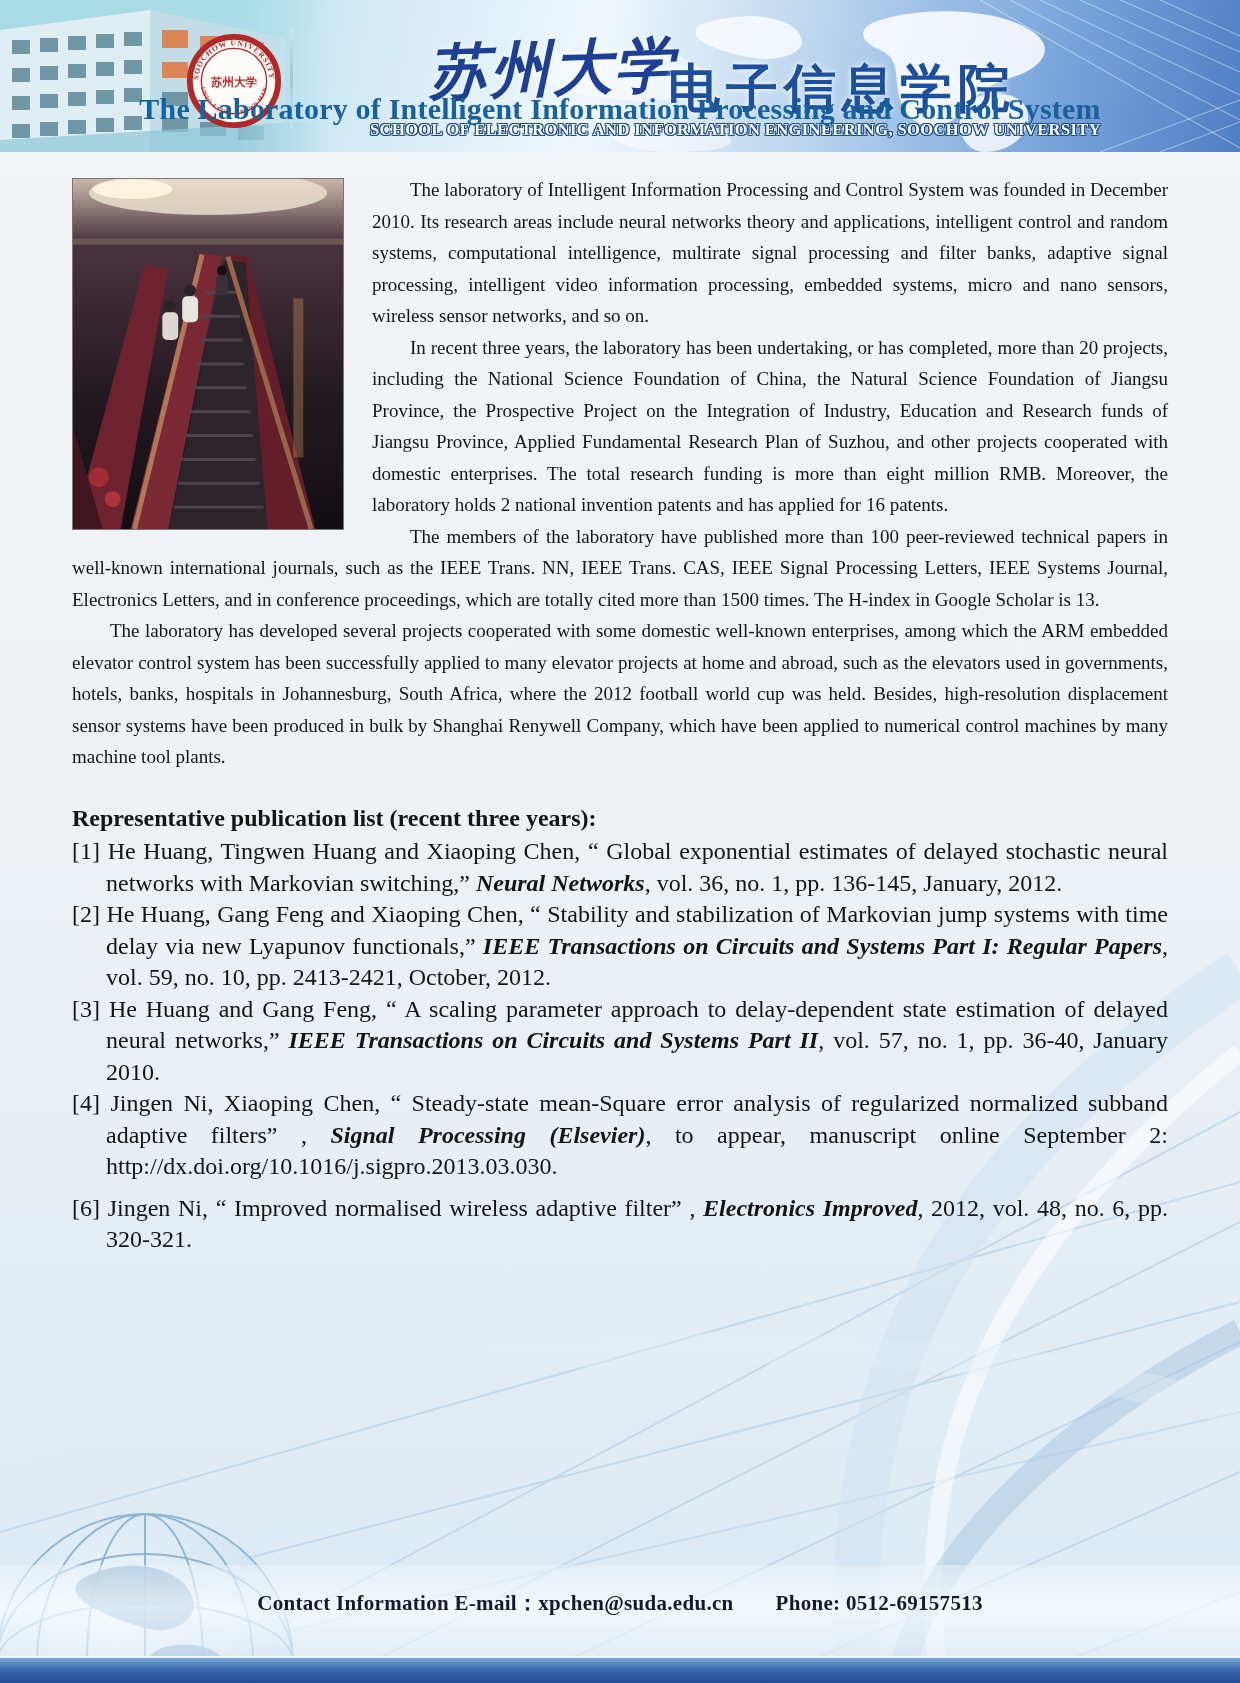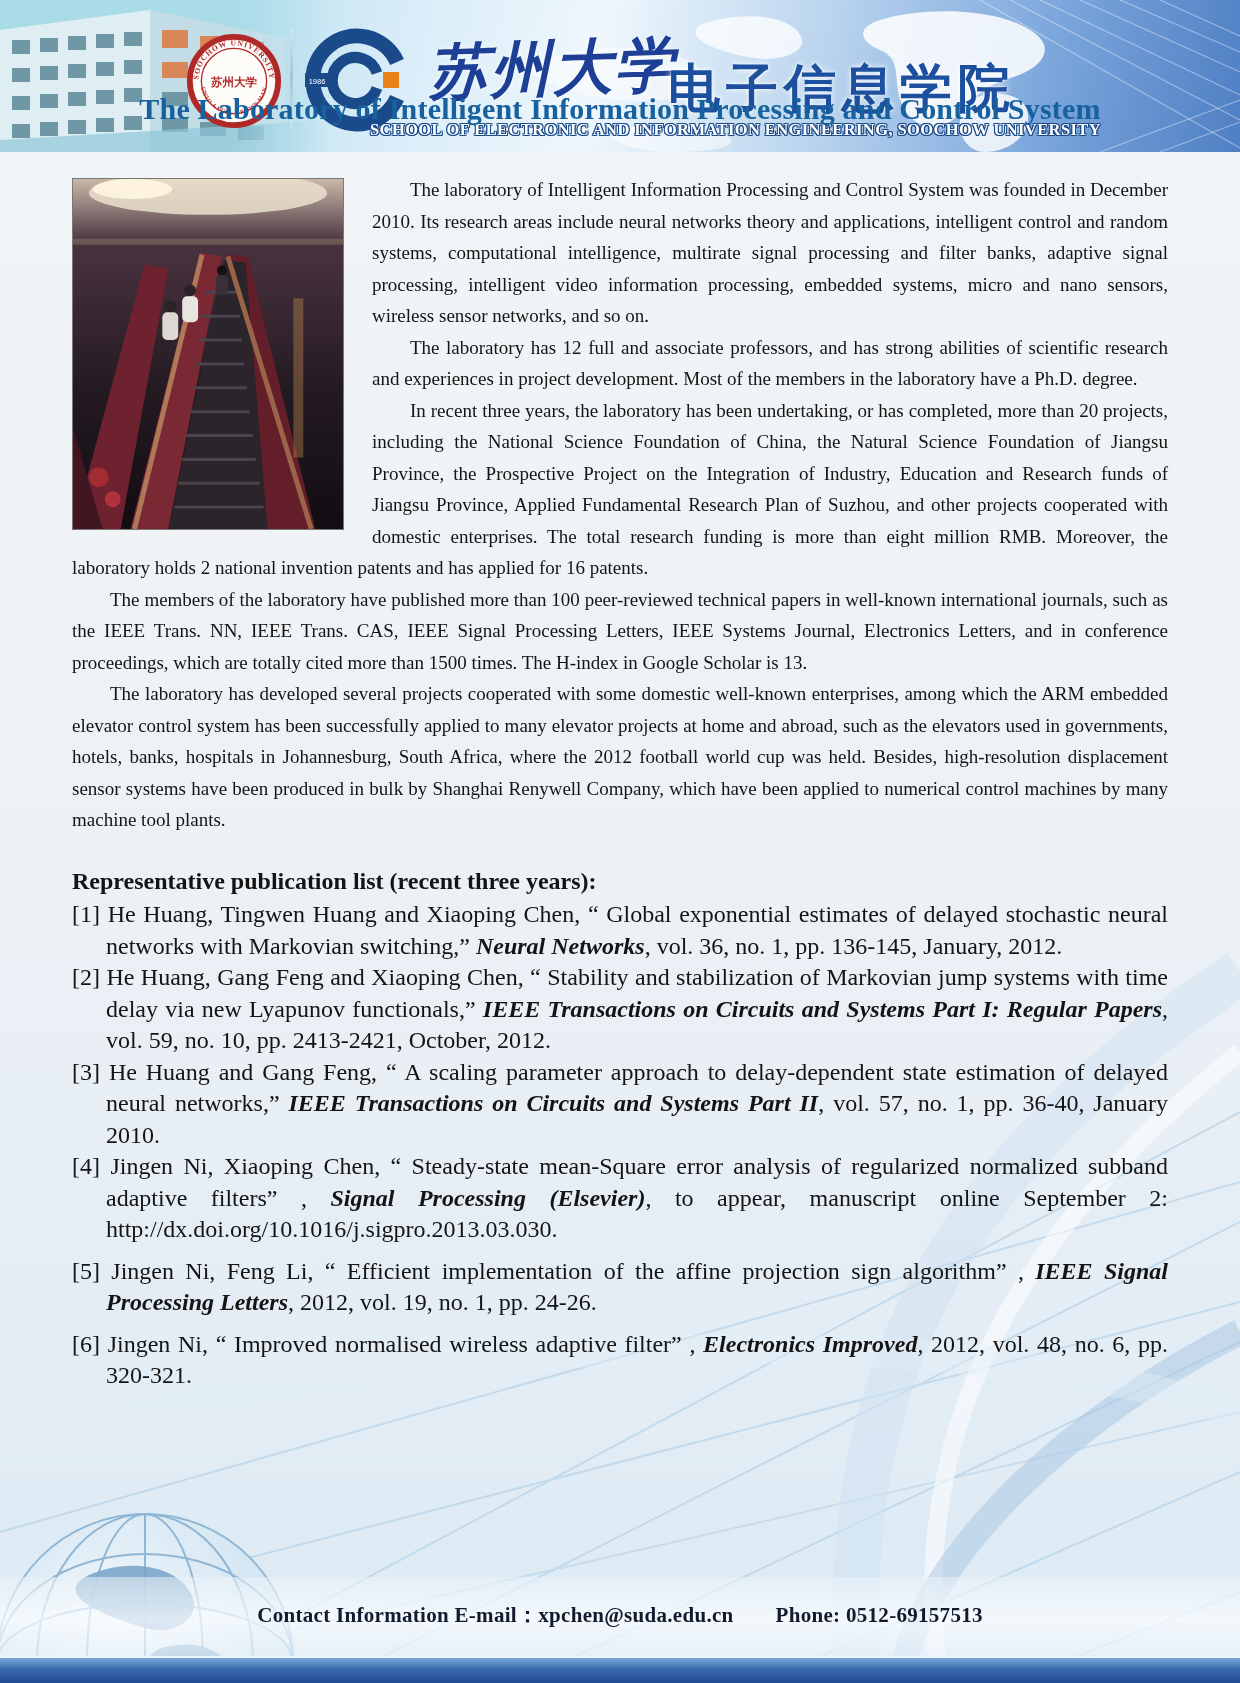--- a/index.html
+++ b/index.html
@@ -54,21 +54,21 @@
   }
   .photo svg{display:block;width:100%;height:100%;}
   .para{margin:0;text-indent:38px;}
   .pub{clear:none;margin-top:30px;font-size:24px;line-height:31.5px;color:#141414;text-align:justify;}
   .pub-heading{font-weight:bold;margin-bottom:2px;}
   .pub-item{padding-left:34px;text-indent:-34px;margin:0;}
   .pub-item.sp{margin-top:10px;}
   .pub-journal{font-weight:bold;font-style:italic;}
   
   .footer-band{
-    position:absolute;left:0;bottom:11px;width:1240px;height:95px;z-index:1;
+    position:absolute;left:0;bottom:23px;width:1240px;height:95px;z-index:1;
     background:linear-gradient(180deg,rgba(234,242,248,.55),rgba(250,253,255,.75) 45%,rgba(228,238,246,.6));
   }
   .footer-text{
     position:absolute;left:0;top:24px;width:100%;text-align:center;
     font-size:21px;font-weight:bold;color:#141a2e;letter-spacing:.3px;
   }
   .footer-text .gap{display:inline-block;width:42px;}
   .bottom-bar{
     position:absolute;left:0;bottom:0;width:1240px;height:27px;z-index:2;
     background:linear-gradient(180deg,#7aa8d8 0%,#3a69ae 45%,#1e4a92 100%);
@@ -172,29 +172,20 @@
         </text>
         <text font-family="Liberation Serif,serif" font-size="6.2" font-weight="bold" fill="#b02828" letter-spacing=".6">
           <textPath href="#arcBot" startOffset="50%" text-anchor="middle">UNTO A FULL GROWN MAN</textPath>
         </text>
         <text x="50" y="55" text-anchor="middle" font-size="12" font-weight="bold" fill="#b02828">苏州大学</text>
       </svg>
     </div>
 
     <div class="hdr-divider"></div>
 
-    <div class="hdr-logo">
-      <svg width="104" height="110" viewBox="0 0 104 110">
-        <path d="M 92,36 A 44,44 0 1 0 92,72" fill="none" stroke="#1b4a8a" stroke-width="15"></path>
-        <path d="M 72,47 A 23,23 0 1 0 72,62" fill="none" stroke="#1b4a8a" stroke-width="11"></path>
-        <rect x="78" y="46" width="16" height="16" fill="#e8831c"></rect>
-        <rect x="0" y="47" width="25" height="14" fill="#1b4a8a"></rect>
-        <text x="12" y="57.5" text-anchor="middle" font-size="7.5" fill="#ffffff" font-family="Liberation Sans,sans-serif">1986</text>
-      </svg>
-    </div>
 
     <div class="hdr-callig">苏州大学</div>
     <div class="hdr-dept">电子信息学院</div>
     <div class="hdr-en">SCHOOL OF ELECTRONIC AND INFORMATION ENGINEERING, SOOCHOW UNIVERSITY</div>
   </header>
 
   <svg class="deco" viewBox="0 0 1240 1531">
     <defs>
       <radialGradient id="globeFill" cx="0.4" cy="0.35" r="0.9">
         <stop offset="0" stop-color="#f2f8fc"></stop>
@@ -291,35 +282,33 @@
           </g>
 
           <circle cx="26" cy="300" r="10" fill="#a82c34" opacity="0.9"></circle>
           <circle cx="40" cy="322" r="8" fill="#c03840" opacity="0.8"></circle>
           <rect x="222" y="120" width="10" height="160" fill="#d89a58" opacity="0.35"></rect>
           <rect x="0" y="60" width="272" height="6" fill="#8c7a66" opacity="0.5"></rect>
         </svg>
       </figure>
       <div id="paragraph-list">
           <p class="para">The laboratory of Intelligent Information Processing and Control System was founded in December 2010. Its research areas include neural networks theory and applications, intelligent control and random systems, computational intelligence, multirate signal processing and filter banks, adaptive signal processing, intelligent video information processing, embedded systems, micro and nano sensors, wireless sensor networks, and so on.</p>
-          <p class="para">The laboratory has 12 full and associate professors, and has strong abilities of scientific research and experiences in project development. Most of the members in the laboratory have a Ph.D. degree.</p>
           <p class="para">In recent three years, the laboratory has been undertaking, or has completed, more than 20 projects, including the National Science Foundation of China, the Natural Science Foundation of Jiangsu Province, the Prospective Project on the Integration of Industry, Education and Research funds of Jiangsu Province, Applied Fundamental Research Plan of Suzhou, and other projects cooperated with domestic enterprises. The total research funding is more than eight million RMB. Moreover, the laboratory holds 2 national invention patents and has applied for 16 patents.</p>
           <p class="para">The members of the laboratory have published more than 100 peer-reviewed technical papers in well-known international journals, such as the IEEE Trans. NN, IEEE Trans. CAS, IEEE Signal Processing Letters, IEEE Systems Journal, Electronics Letters, and in conference proceedings, which are totally cited more than 1500 times. The H-index in Google Scholar is 13.</p>
           <p class="para">The laboratory has developed several projects cooperated with some domestic well-known enterprises, among which the ARM embedded elevator control system has been successfully applied to many elevator projects at home and abroad, such as the elevators used in governments, hotels, banks, hospitals in Johannesburg, South Africa, where the 2012 football world cup was held. Besides, high-resolution displacement sensor systems have been produced in bulk by Shanghai Renywell Company, which have been applied to numerical control machines by many machine tool plants.</p>
         </div>
     </div>
 
     <section class="pub">
       <div class="pub-heading">Representative publication list (recent three years):</div>
       <div id="pub-list">
           <div class="pub-item"><span>[1] </span><span>He Huang, Tingwen Huang and Xiaoping Chen, “ Global exponential estimates of delayed stochastic neural networks with Markovian switching,” </span><span class="pub-journal">Neural Networks</span><span>, vol. 36, no. 1, pp. 136-145, January, 2012.</span></div>
           <div class="pub-item"><span>[2] </span><span>He Huang, Gang Feng and Xiaoping Chen, “ Stability and stabilization of Markovian jump systems with time delay via new Lyapunov functionals,” </span><span class="pub-journal">IEEE Transactions on Circuits and Systems Part I: Regular Papers</span><span>, vol. 59, no. 10, pp. 2413-2421, October, 2012.</span></div>
           <div class="pub-item"><span>[3] </span><span>He Huang and Gang Feng, “ A scaling parameter approach to delay-dependent state estimation of delayed neural networks,” </span><span class="pub-journal">IEEE Transactions on Circuits and Systems Part II</span><span>, vol. 57, no. 1, pp. 36-40, January 2010.</span></div>
           <div class="pub-item"><span>[4] </span><span>Jingen Ni, Xiaoping Chen, “ Steady-state mean-Square error analysis of regularized normalized subband adaptive filters” , </span><span class="pub-journal">Signal Processing (Elsevier)</span><span>, to appear, manuscript online September 2: http://dx.doi.org/10.1016/j.sigpro.2013.03.030.</span></div>
-          <div class="pub-item sp"><span>[5] </span><span>Jingen Ni, Feng Li, “ Efficient implementation of the affine projection sign algorithm” , </span><span class="pub-journal">IEEE Signal Processing Letters</span><span>, 2012, vol. 19, no. 1, pp. 24-26.</span></div>
           <div class="pub-item sp"><span>[6] </span><span>Jingen Ni, “ Improved normalised wireless adaptive filter” , </span><span class="pub-journal">Electronics Improved</span><span>, 2012, vol. 48, no. 6, pp. 320-321.</span></div>
         </div>
     </section>
   </main>
 
   <div class="footer-band">
     <div class="footer-text">
       <span>Contact Information E-mail：xpchen@suda.edu.cn</span><span class="gap"></span><span>Phone: 0512-69157513</span>
     </div>
   </div>

